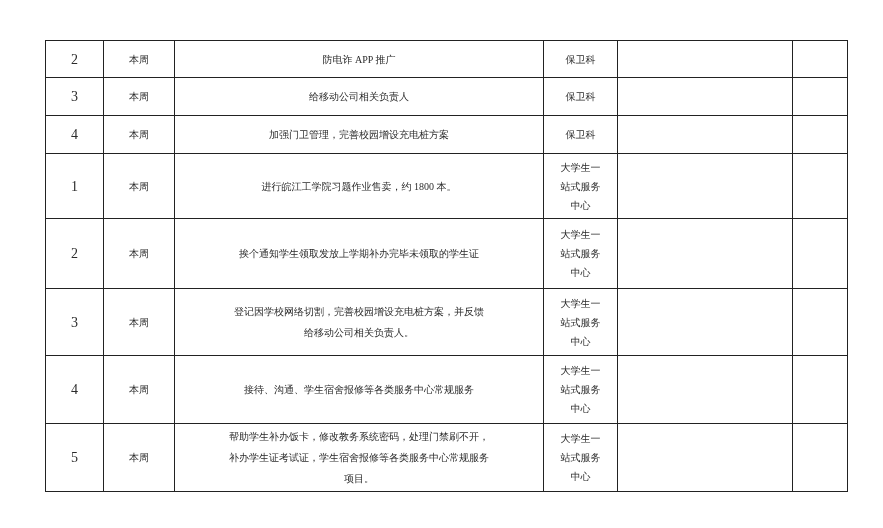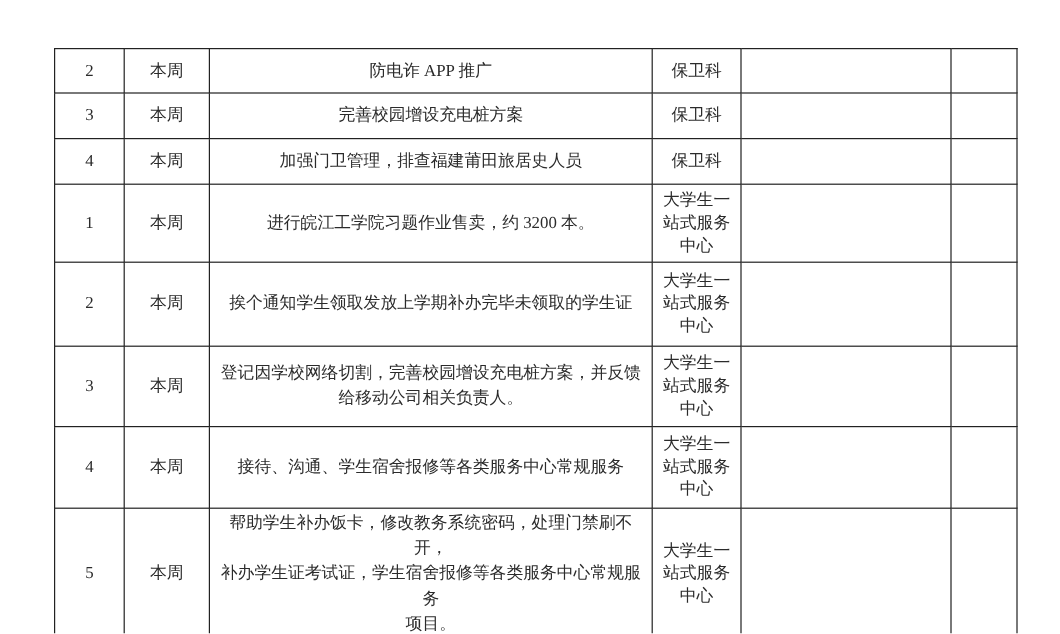--- a/index.html
+++ b/index.html
@@ -21,21 +21,21 @@
     top: 40px;
     width: 802px;
     border-collapse: collapse;
     table-layout: fixed;
   }
   table.weekly td {
     border: 1px solid #222222;
     text-align: center;
     vertical-align: middle;
     color: #2b2b2b;
-    font-size: 14px;
+    font-size: 10px;
     line-height: 21px;
     padding: 2px 6px;
     white-space: pre-line;
     overflow: hidden;
   }
   table.weekly td.dept {
     line-height: 19px;
     padding: 2px 2px;
   }
   table.weekly td.num {
@@ -69,37 +69,37 @@
         <td class="num">2</td>
         <td>本周</td>
         <td>防电诈 APP 推广</td>
         <td class="dept">保卫科</td>
         <td></td>
         <td></td>
       </tr>
       <tr class="r1">
         <td class="num">3</td>
         <td>本周</td>
-        <td>完善校园增设充电桩方案</td>
+        <td>给移动公司相关负责人</td>
         <td class="dept">保卫科</td>
         <td></td>
         <td></td>
       </tr>
       <tr class="r2">
         <td class="num">4</td>
         <td>本周</td>
-        <td>加强门卫管理，排查福建莆田旅居史人员</td>
+        <td>加强门卫管理，完善校园增设充电桩方案</td>
         <td class="dept">保卫科</td>
         <td></td>
         <td></td>
       </tr>
       <tr class="r3">
         <td class="num">1</td>
         <td>本周</td>
-        <td>进行皖江工学院习题作业售卖，约 3200 本。</td>
+        <td>进行皖江工学院习题作业售卖，约 1800 本。</td>
         <td class="dept">大学生一
 站式服务
 中心</td>
         <td></td>
         <td></td>
       </tr>
       <tr class="r4">
         <td class="num">2</td>
         <td>本周</td>
         <td>挨个通知学生领取发放上学期补办完毕未领取的学生证</td>

